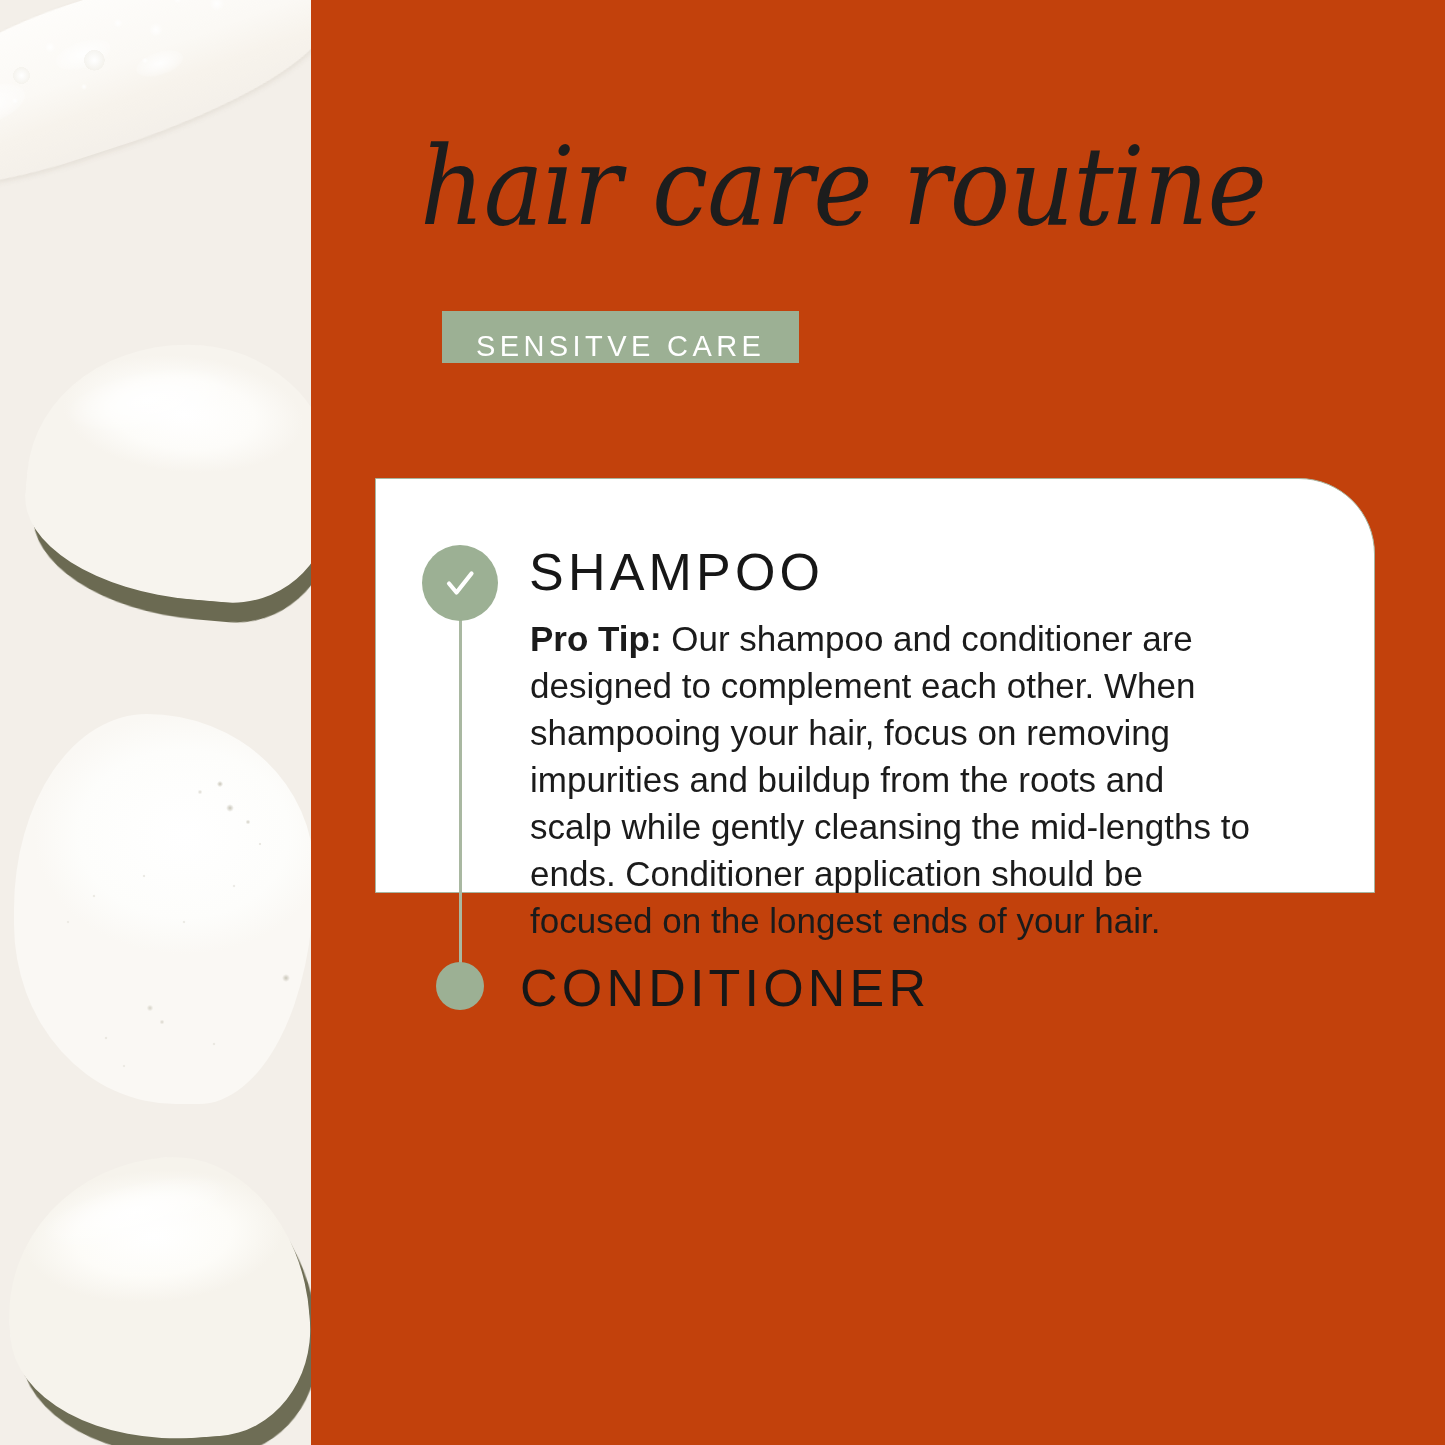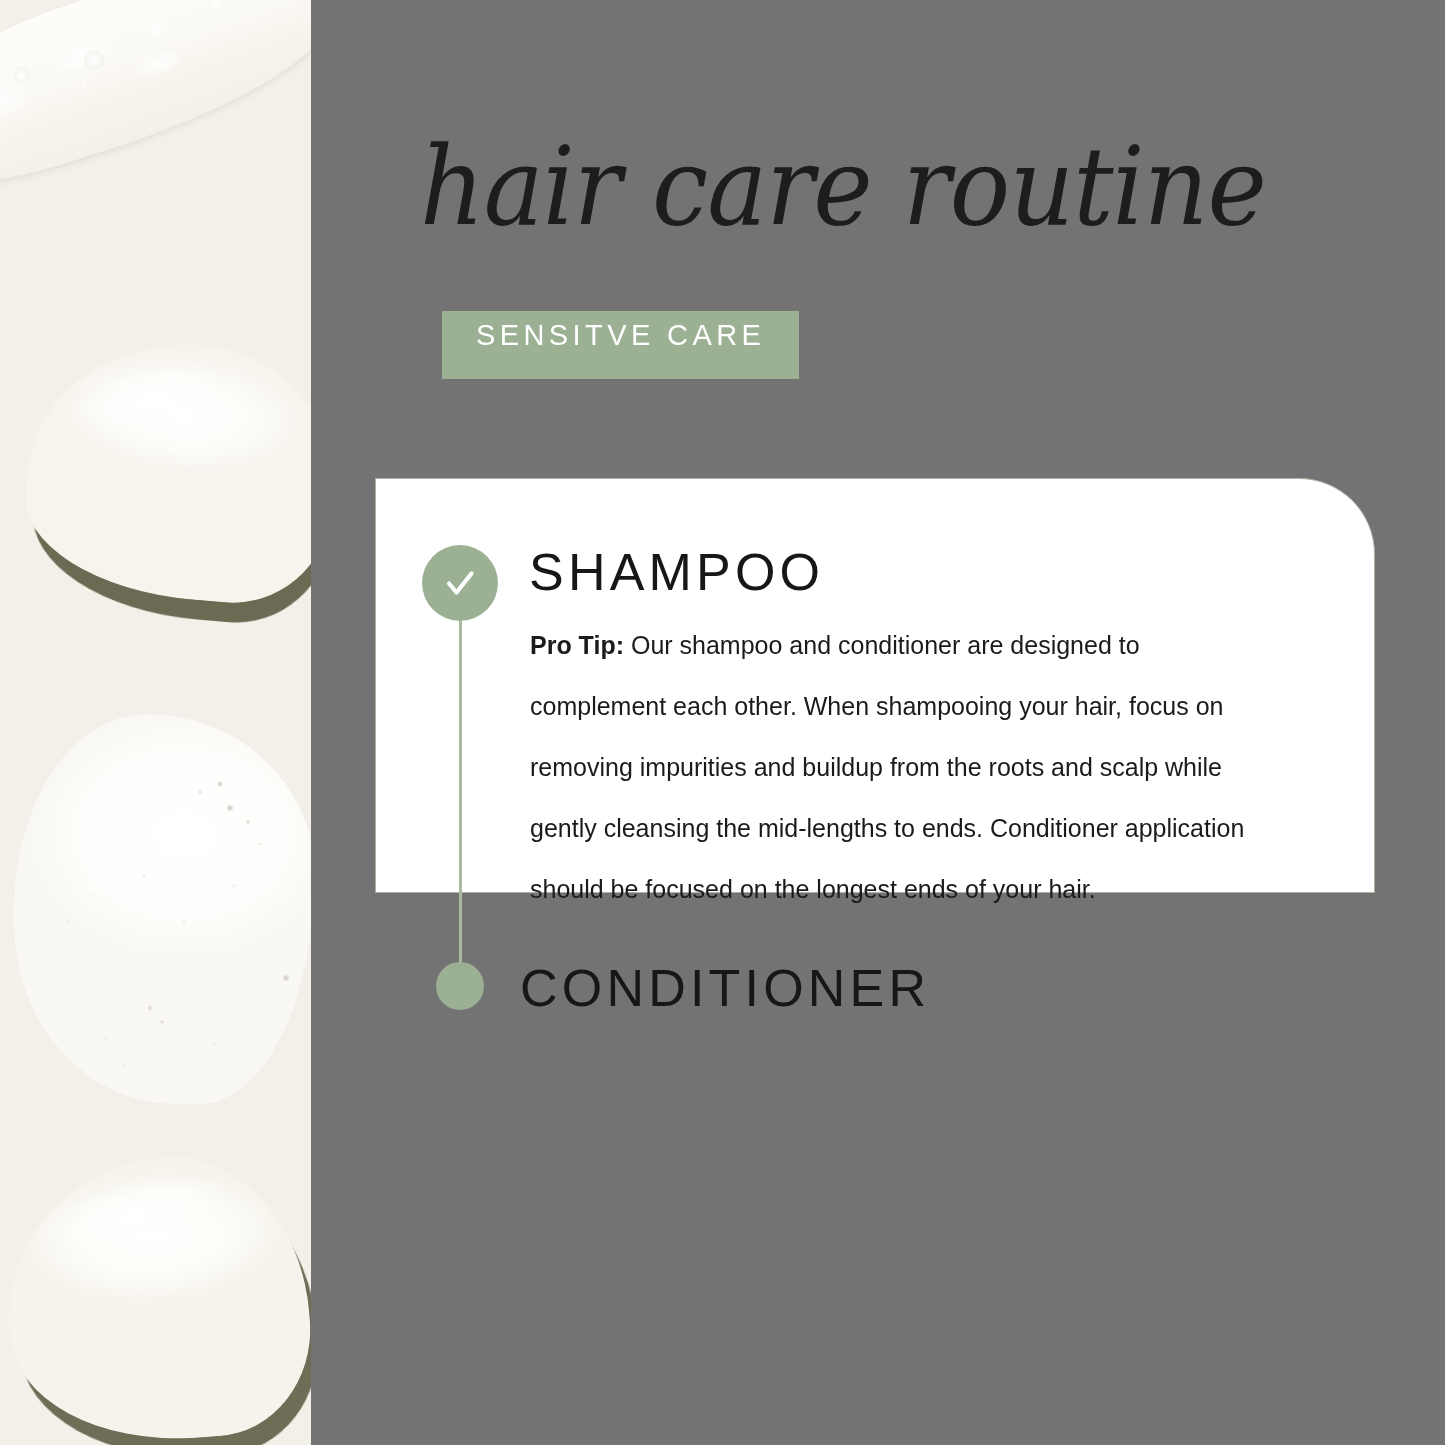--- a/index.html
+++ b/index.html
@@ -10,21 +10,21 @@
     width: 1445px;
     height: 1445px;
     background: #f3f3f1;
     font-family: "Liberation Sans", sans-serif;
     overflow: hidden;
   }
   .page {
     position: relative;
     width: 1445px;
     height: 1445px;
-    background: #737373;
+    background: #c2410c;
     overflow: hidden;
   }
 
   
   .texture-column {
     position: absolute;
     left: 0;
     top: 0;
     width: 311px;
     height: 1445px;
@@ -236,23 +236,23 @@
     white-space: nowrap;
     transform: scaleX(0.93);
     transform-origin: center top;
   }
 
   .badge {
     position: absolute;
     left: 131px;
     top: 311px;
     height: 52px;
-    padding: 8px 34px;
+    padding: 0 34px;
     display: flex;
-    align-items: flex-start;
+    align-items: flex-end;
     justify-content: center;
     background: #9cb094;
     color: #ffffff;
     font-size: 29px;
     font-weight: 400;
     letter-spacing: 4.4px;
   }
 
   
   .card {
@@ -310,22 +310,22 @@
     white-space: nowrap;
   }
   .step-title.shampoo { left: 218px; top: 542px; }
   .step-title.conditioner { left: 209px; top: 958px; }
 
   .body-text {
     position: absolute;
     left: 219px;
     top: 615px;
     width: 722px;
-    font-size: 25px;
-    line-height: 61px;
+    font-size: 35px;
+    line-height: 47px;
     color: #1b1b1b;
     font-weight: 400;
   }
   .body-text b { font-weight: 700; }
 </style>
 </head>
 <body>
 
 <div class="page">
 

